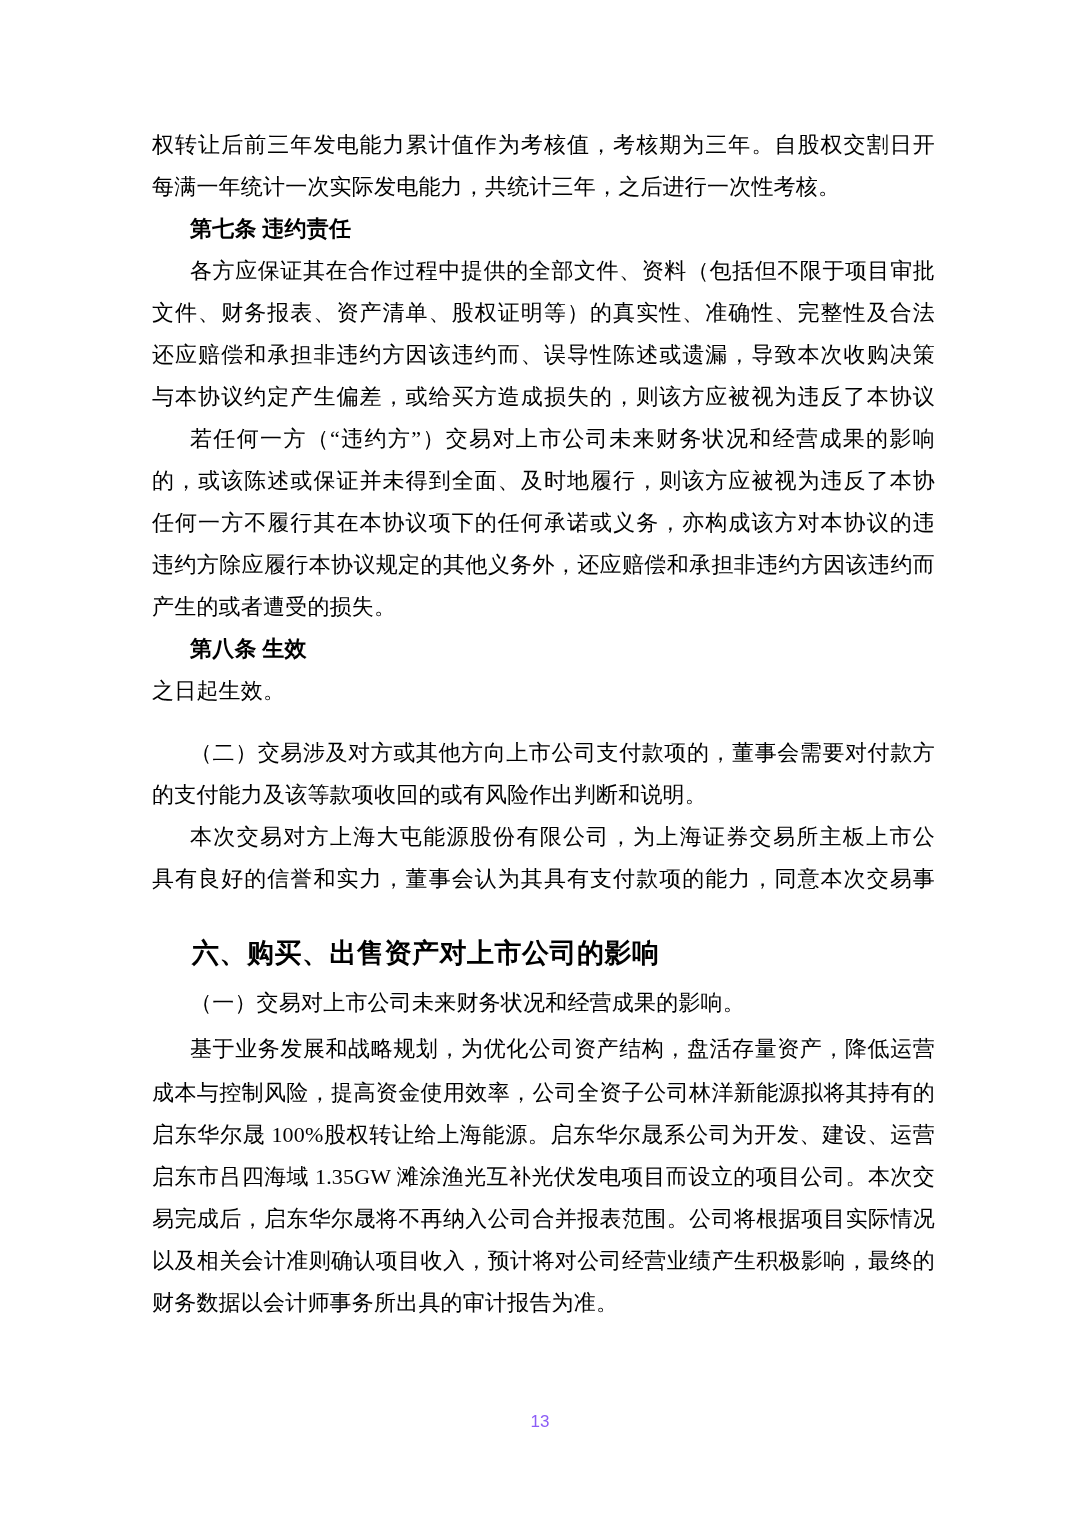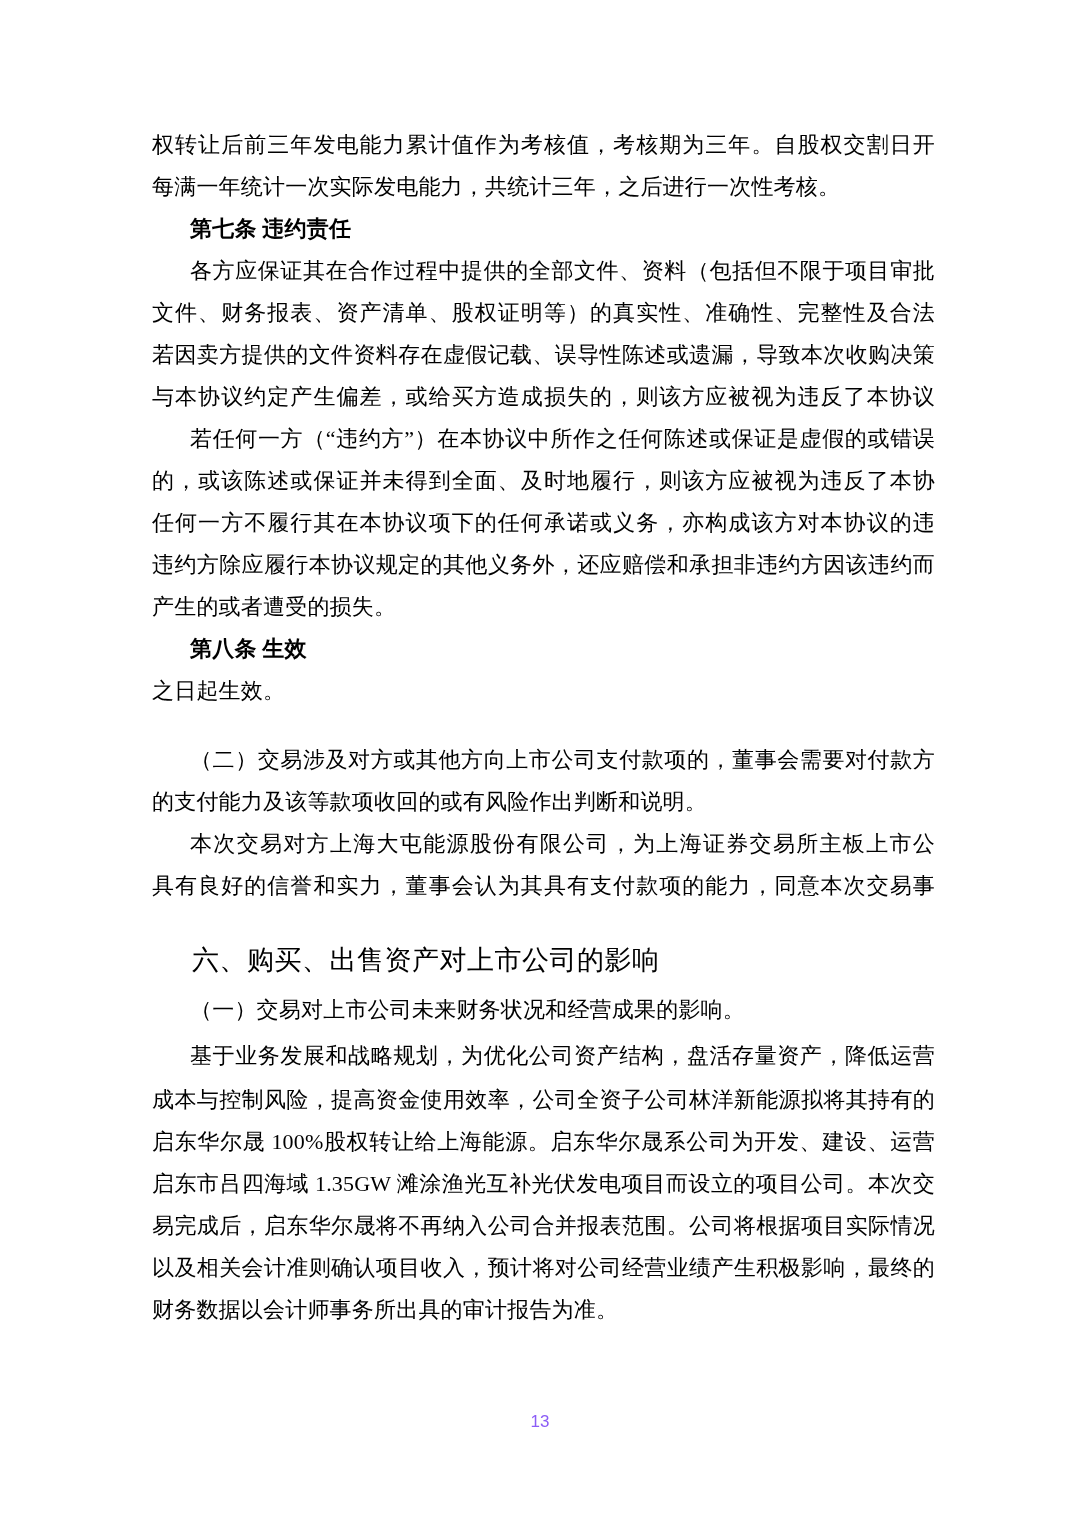--- a/index.html
+++ b/index.html
@@ -30,25 +30,25 @@
     letter-spacing: 0.2px;
   }
   .fill {
     white-space: normal;
     text-align: justify;
     text-align-last: justify;
     overflow: hidden;
   }
   .indent { padding-left: 38px; }
   .bold { font-weight: bold; }
-  .gap-before { margin-top: 27px; }
+  .gap-before { margin-top: 20px; }
   .lh46 { height: 46px; line-height: 46px; }
   .section-heading {
     font-size: 27px;
-    font-weight: normal;
+    font-weight: bold;
     height: 54px;
     line-height: 54px;
     margin-top: 26px;
     padding-left: 40px;
     letter-spacing: 0.5px;
   }
   .page-number {
     position: absolute;
     top: 1412px;
     left: 0;
@@ -62,23 +62,23 @@
 </head>
 <body>
 
 <div class="page">
   <div class="text-block">
     <div class="line fill">权转让后前三年发电能力累计值作为考核值，考核期为三年。自股权交割日开始，</div>
     <div class="line">每满一年统计一次实际发电能力，共统计三年，之后进行一次性考核。</div>
     <div class="line bold indent">第七条 违约责任</div>
     <div class="line fill indent">各方应保证其在合作过程中提供的全部文件、资料（包括但不限于项目审批</div>
     <div class="line fill">文件、财务报表、资产清单、股权证明等）的真实性、准确性、完整性及合法性。</div>
-    <div class="line fill">若因卖方提供的文件资料存在虚假记载、误导性陈述或遗漏，导致本次收购决策</div>
+    <div class="line fill">还应赔偿和承担非违约方因该违约而、误导性陈述或遗漏，导致本次收购决策</div>
     <div class="line fill">与本协议约定产生偏差，或给买方造成损失的，则该方应被视为违反了本协议</div>
-    <div class="line fill indent">若任何一方（“违约方”）在本协议中所作之任何陈述或保证是虚假的或错误</div>
+    <div class="line fill indent">若任何一方（“违约方”）交易对上市公司未来财务状况和经营成果的影响</div>
     <div class="line fill">的，或该陈述或保证并未得到全面、及时地履行，则该方应被视为违反了本协议。</div>
     <div class="line fill">任何一方不履行其在本协议项下的任何承诺或义务，亦构成该方对本协议的违反。</div>
     <div class="line fill">违约方除应履行本协议规定的其他义务外，还应赔偿和承担非违约方因该违约而</div>
     <div class="line">产生的或者遭受的损失。</div>
     <div class="line bold indent">第八条 生效</div>
     <div class="line">之日起生效。</div>
     <div class="line fill indent gap-before">（二）交易涉及对方或其他方向上市公司支付款项的，董事会需要对付款方</div>
     <div class="line">的支付能力及该等款项收回的或有风险作出判断和说明。</div>
     <div class="line fill indent">本次交易对方上海大屯能源股份有限公司，为上海证券交易所主板上市公司，</div>
     <div class="line fill">具有良好的信誉和实力，董事会认为其具有支付款项的能力，同意本次交易事项。</div>

